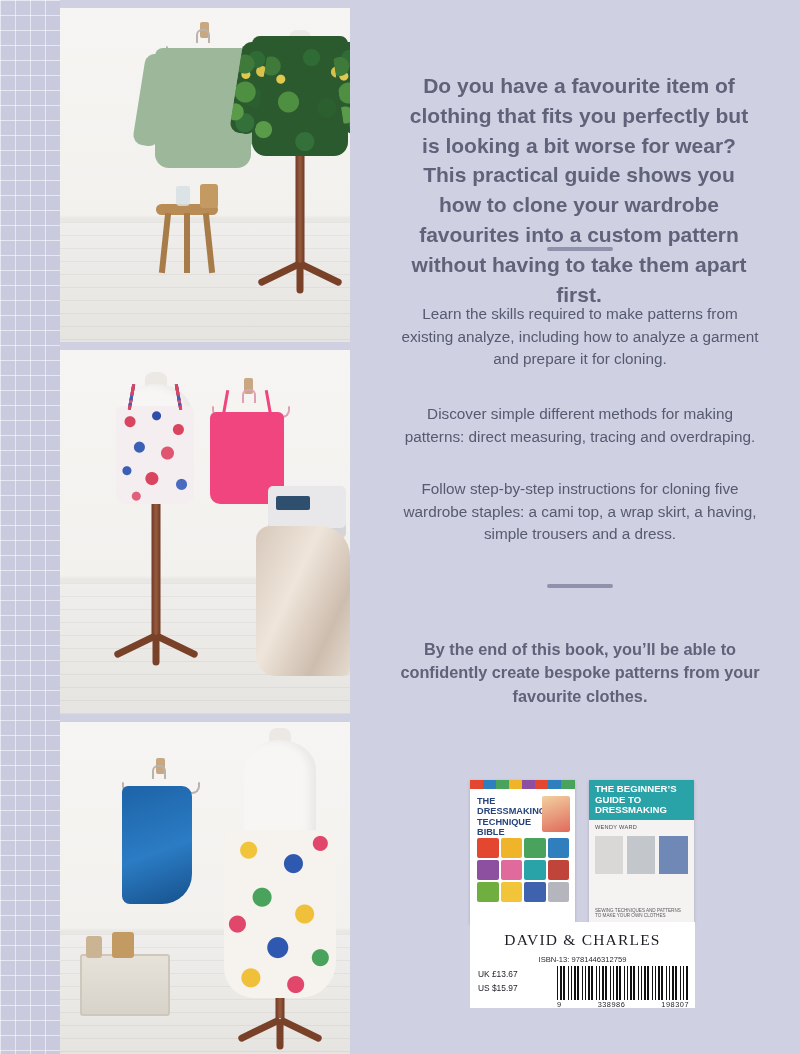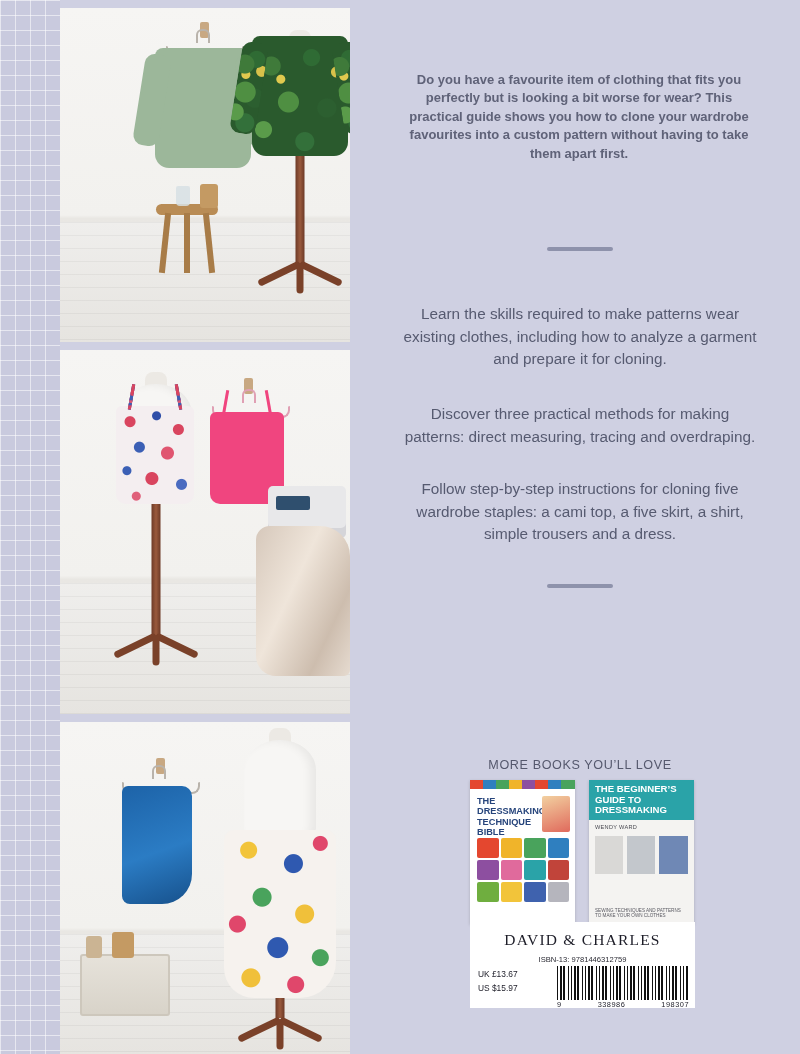--- a/index.html
+++ b/index.html
@@ -276,26 +276,26 @@
   }
 
   
   .text-col {
     position: absolute;
     left: 360px; top: 0;
     width: 440px; height: 1054px;
   }
   .blurb {
     position: absolute;
-    left: 46px; top: 58px;
+    left: 46px; top: 50px;
     width: 346px;
     text-align: center;
     color: #5f6278;
     font-weight: bold;
-    font-size: 13px;
+    font-size: 21px;
     line-height: 1.42;
   }
   .rule {
     position: absolute;
     left: 50%;
     transform: translateX(-50%);
     width: 66px; height: 4px;
     background: #8e92ab;
     border-radius: 2px;
   }
@@ -560,28 +560,28 @@
       <div class="spool" style="left:26px; top:214px; width:16px; height:22px; background:#cbb493;"></div>
     </div>
   </div>
 
   <div class="text-col">
 
     <p class="blurb">Do you have a favourite item of clothing that fits you perfectly but is looking a bit worse for wear? This practical guide shows you how to clone your wardrobe favourites into a custom pattern without having to take them apart first.</p>
 
     <div class="rule rule-1"></div>
 
-    <p class="body-block b1">Learn the skills required to make patterns wear existing clothes, including how to analyze a garment and prepare it for cloning.</p>
-    <p class="body-block b2">Discover three practical methods for making patterns: direct measuring, tracing and overdraping.</p>
-    <p class="body-block b3">Follow step-by-step instructions for cloning five wardrobe staples: a cami top, a five skirt, a shirt, simple trousers and a dress.</p>
+    <p class="body-block b1">Learn the skills required to make patterns from existing analyze, including how to analyze a garment and prepare it for cloning.</p>
+    <p class="body-block b2">Discover simple different methods for making patterns: direct measuring, tracing and overdraping.</p>
+    <p class="body-block b3">Follow step-by-step instructions for cloning five wardrobe staples: a cami top, a wrap skirt, a having, simple trousers and a dress.</p>
 
     <div class="rule rule-2"></div>
 
-
-    <div class="more-title">MORE BOOKS YOU’LL LOVE</div>
+    <p class="closing">By the end of this book, you’ll be able to confidently create bespoke patterns from your favourite clothes.</p>
+
 
     <div class="minis">
 
       <div class="mini mini-a">
         <div class="topbar"></div>
         <div class="ttl">THE DRESSMAKING TECHNIQUE BIBLE</div>
         <div class="side"></div>
         <div class="grid">
           <i style="background:#e4472f"></i>
             <i style="background:#f0b42a"></i>

